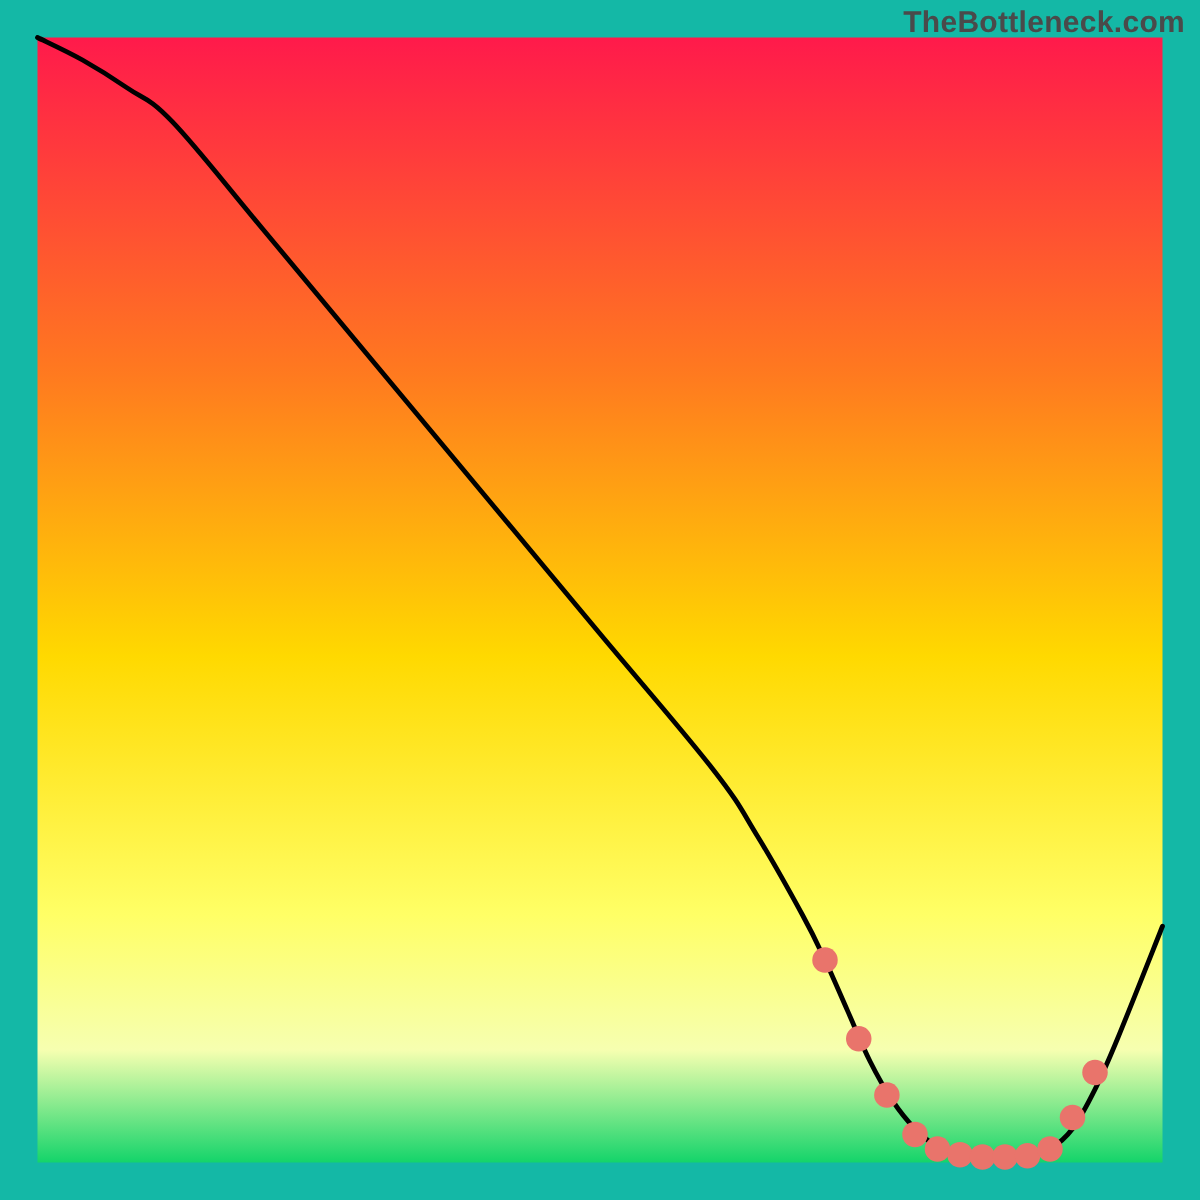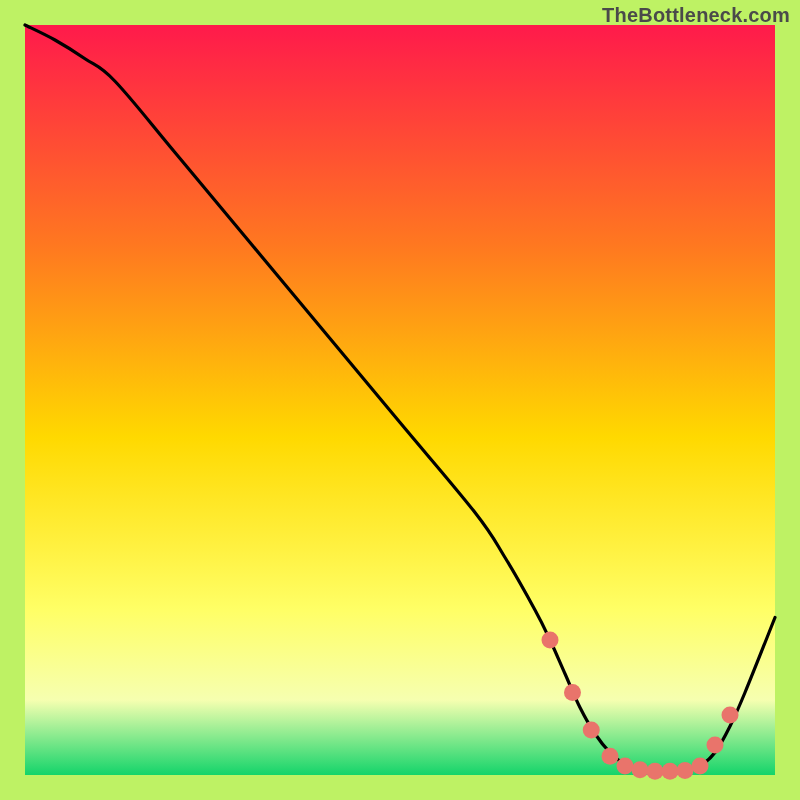--- a/index.html
+++ b/index.html
@@ -8,21 +8,21 @@
     width: 800px;
     height: 800px;
     background: #000;
     overflow: hidden;
     font-family: Arial, Helvetica, sans-serif;
   }
   .stage {
     position: relative;
     width: 800px;
     height: 800px;
-    background: #bef264;
+    background: #14b8a6;
   }
   .watermark {
     position: absolute;
     top: 4px;
     right: 10px;
     color: #4a4a4a;
     font-size: 20px;
     font-weight: 600;
     letter-spacing: 0.2px;
     z-index: 30;

